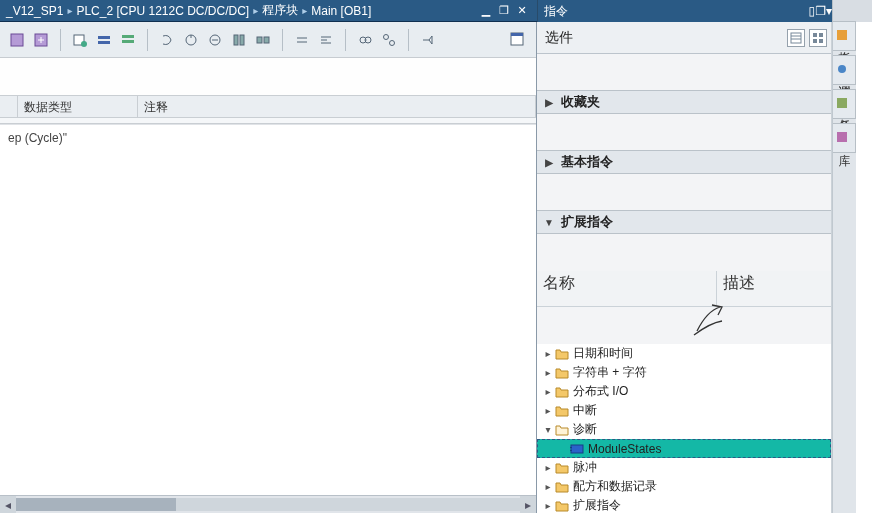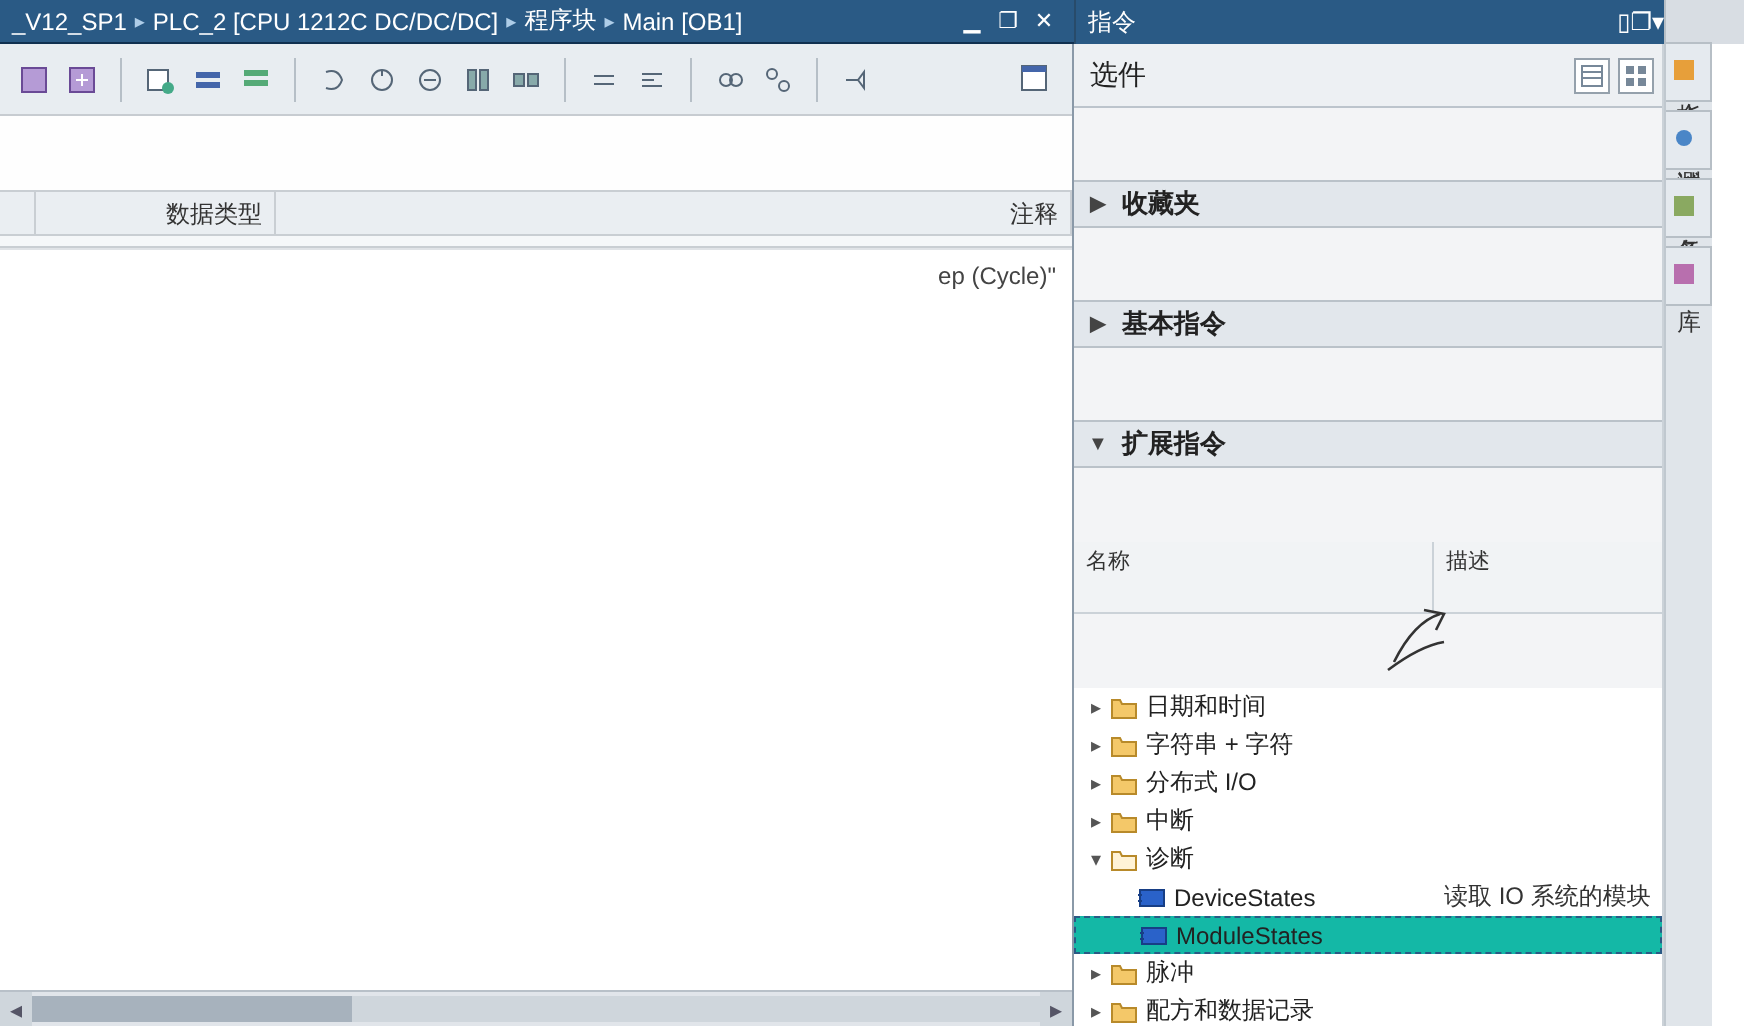--- a/index.html
+++ b/index.html
@@ -8,21 +8,21 @@
   .titlebar { height: 22px; background: #2a5a85; color: #fff; display: flex; align-items: center; padding: 0 4px 0 2px; border-bottom: 1px solid #103050; }
   .titlebar .crumb { padding: 0 4px; }
   .titlebar .sep { color: #aecde8; font-size: 10px; }
   .titlebar .spacer { flex: 1; }
   .titlebar .winbtns { display: flex; gap: 4px; margin-right: 4px; }
   .titlebar .winbtn { width: 14px; height: 14px; display: flex; align-items: center; justify-content: center; font-size: 11px; color: #fff; }
   .titlebar-right { width: 295px; background: #2a5a85; color: #fff; display: flex; align-items: center; border-left: 1px solid #284b6a; padding-left: 6px; }
   .titlebar-right .spacer { flex: 1; }
 
   .layout { display: flex; height: 491px; }
-  .main { width: 537px; border-right: 1px solid #8a99a8; display: flex; flex-direction: column; background: #fff; text-align: right; }
+  .main { width: 537px; border-right: 1px solid #8a99a8; display: flex; flex-direction: column; background: #fff; }
   .right { flex: 1; display: flex; }
 
   .toolbar1 { height: 36px; border-bottom: 1px solid #c7ccd1; display: flex; align-items: center; padding: 0 6px; gap: 2px; background: #e8edf1; }
   .toolbar1 .grp-sep { width: 1px; height: 22px; background: #b6bfc7; margin: 0 6px; }
   .tbtn { width: 22px; height: 22px; display: flex; align-items: center; justify-content: center; border: 1px solid transparent; border-radius: 2px; }
   .tbtn svg { display: block; }
   .tbtn-float { position: absolute; right: 344px; top: 28px; }
 
   .blankstrip { height: 38px; border-bottom: 1px solid #c9ced3; background: #fefefe; }
 
@@ -38,21 +38,21 @@
   .hscroll .track { position: absolute; left: 16px; right: 16px; top: 2px; bottom: 2px; background: #cfd6dc; }
   .hscroll .thumb { position: absolute; left: 16px; top: 2px; bottom: 2px; width: 160px; background: #a7b2bd; }
   .hscroll .arr { position: absolute; top: 0; bottom: 0; width: 16px; background: #cfd6dc; display:flex;align-items:center;justify-content:center;color:#556; }
 
   .panel { width: 295px; border-right: 1px solid #cbd2d8; display: flex; flex-direction: column; background: #f3f4f6; gap: 37px; }
   .panel-hdr { height: 32px; background: #edf0f3; border-bottom: 1px solid #bcc4cc; display: flex; align-items: center; padding-left: 8px; font-size: 14px; color: #222; font-weight: 500; }
   .panel-hdr .spacer { flex: 1; }
   .vmode { width: 18px; height: 18px; border: 1px solid #95a1ac; margin-right: 4px; background: #fff; display: flex; align-items: center; justify-content: center; }
   .panel-section { height: 24px; display: flex; align-items: center; gap: 6px; padding-left: 6px; background: #e2e7ec; border: 1px solid #bac2c9; border-left: none; border-right: none; margin-top: -1px; font-size: 13px; font-weight: 600; color: #222; }
   .panel-section .chev { font-size: 10px; color: #444; width: 12px; text-align: center; }
-  .tree-hdr { height: 36px; display: flex; border-bottom: 1px solid #cbd2d8; background: #f1f3f5; font-size: 11px; color: #333; }
+  .tree-hdr { height: 36px; display: flex; border-bottom: 1px solid #cbd2d8; background: #f1f3f5; font-size: 16px; color: #333; }
   .tree-hdr .th1 { width: 180px; padding: 2px 6px; border-right: 1px solid #cbd2d8; }
   .tree-hdr .th2 { flex: 1; padding: 2px 6px; }
   .tree { background: #fff; flex: 1; overflow: hidden; }
   .row { height: 19px; display: flex; align-items: center; padding-left: 4px; font-size: 12px; color: #222; white-space: nowrap; }
   .row .tw, .row .sp { display: inline-block; width: 14px; text-align: center; font-size: 10px; color: #555; }
   .row .fold { width: 14px; height: 12px; margin-right: 4px; }
   .row .blk { width: 14px; height: 10px; margin-right: 4px; }
   .row .desc { position: absolute; left: 722px; font-size: 12px; color: #333; }
   .row.selected { background: #14b8a6; border: 1px dashed #2a5a85; height: 19px; }
   .fold svg, .blk svg { display:block; }
@@ -292,33 +292,20 @@
         <div class="row">
             <span class="tw">▾</span>
             <span class="fold">
               <svg width="14" height="12">
                 <path d="M1 2h4l1 2h7v7H1z" fill="#fff3d6" stroke="#b88a2a"></path>
               </svg>
             </span>
             <span>诊断</span>
           </div>
 
-        <div class="row">
-            <span class="sp"></span>
-            <span class="sp"></span>
-            <span class="blk">
-              <svg width="14" height="10">
-                <rect x="1" y="1" width="12" height="8" fill="#2a62c9" stroke="#173e85"></rect>
-                <rect x="0" y="3" width="2" height="1" fill="#173e85"></rect>
-                <rect x="0" y="6" width="2" height="1" fill="#173e85"></rect>
-              </svg>
-            </span>
-            <span>DeviceStates</span>
-            <span class="desc">读取 IO 系统的模块</span>
-          </div>
         <div class="row selected">
             <span class="sp"></span>
             <span class="sp"></span>
             <span class="blk">
               <svg width="14" height="10">
                 <rect x="1" y="1" width="12" height="8" fill="#2a62c9" stroke="#173e85"></rect>
                 <rect x="0" y="3" width="2" height="1" fill="#173e85"></rect>
                 <rect x="0" y="6" width="2" height="1" fill="#173e85"></rect>
               </svg>
             </span>

